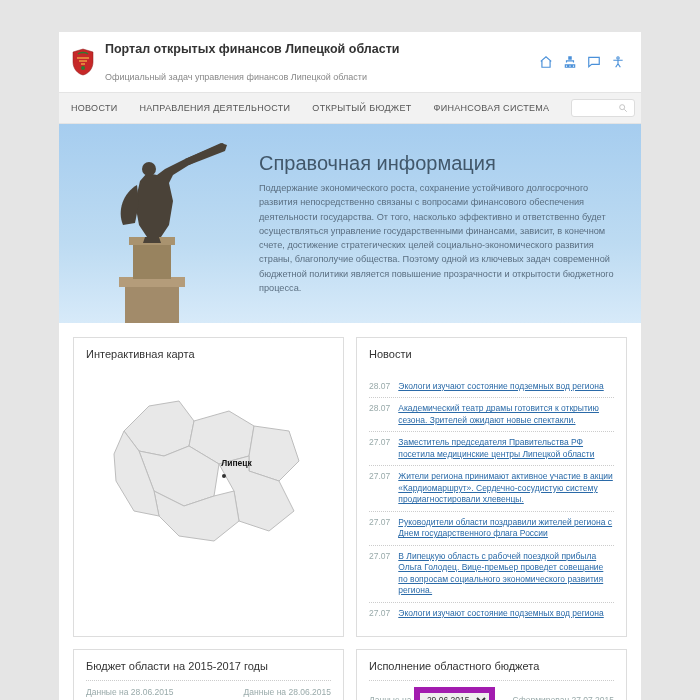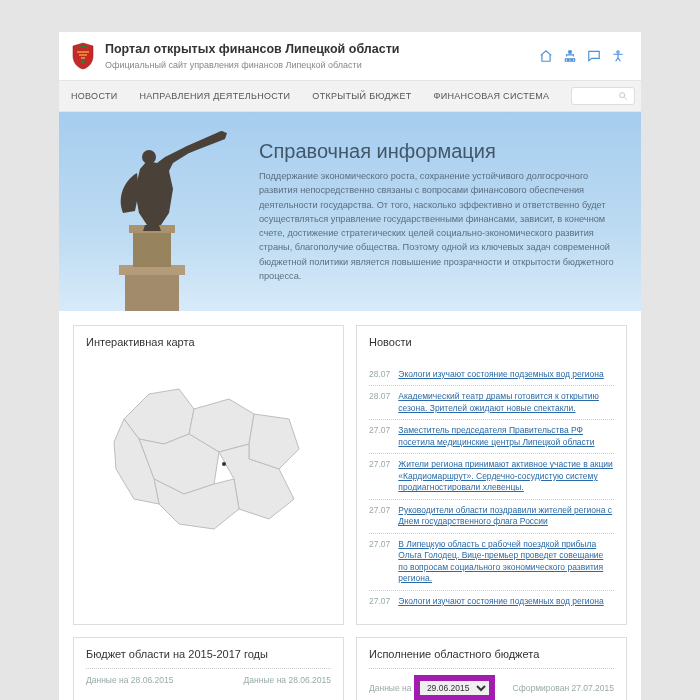--- a/index.html
+++ b/index.html
@@ -23,21 +23,21 @@
     align-items: center;
     padding: 10px 16px 10px 12px;
     background: #fff;
   }
   .logo {
     width: 24px; height: 28px;
     margin-right: 10px;
     flex: none;
   }
   .titles { flex: 1; }
-  .site-title { font-size: 12.5px; font-weight: bold; color: #333; margin-bottom: 4px;}
+  .site-title { font-size: 12.5px; font-weight: bold; color: #333; margin-bottom: 16px;}
   .site-sub { font-size: 9px; color: #888;}
   .header-icons { display: flex; gap: 10px; }
   .hicon { width: 14px; height: 14px; color: #4a90d9; cursor: pointer;}
   
   .nav {
     background: #f2f2f2;
     display: flex;
     align-items: center;
     padding: 0 12px;
     height: 32px;
@@ -171,21 +171,21 @@
 
   <div class="header">
     <svg class="logo" viewBox="0 0 24 28">
       <path d="M12 1 L22 4 V14 C22 21 17 26 12 27 C7 26 2 21 2 14 V4 Z" fill="#c62828" stroke="#8a1b1b" stroke-width="0.5"></path>
       <path d="M6 10 L18 10 M8 13 L16 13 M10 16 L14 16" stroke="#ffd54f" stroke-width="1.2"></path>
       <path d="M7 6 C9 4 15 4 17 6" stroke="#2e7d32" stroke-width="1.3" fill="none"></path>
       <circle cx="12" cy="20" r="2" fill="#2e7d32"></circle>
     </svg>
     <div class="titles">
       <div class="site-title">Портал открытых финансов Липецкой области</div>
-      <div class="site-sub">Официальный сайт управления финансов Липецкой области</div>
+      <div class="site-sub">Официальный задач управления финансов Липецкой области</div>
     </div>
     <div class="header-icons">
       <svg class="hicon" viewBox="0 0 24 24">
           <path fill="none" stroke="currentColor" stroke-width="2" d="M3 11 L12 3 L21 11 M5 10 V21 H19 V10"></path>
         </svg>
       <svg class="hicon" viewBox="0 0 24 24">
           <path fill="none" stroke="currentColor" stroke-width="2" d="M12 3v5M6 13v-3h12v3M4 21v-4h4v4zM10 21v-4h4v4zM16 21v-4h4v4zM10 3h4v4h-4z"></path>
         </svg>
       <svg class="hicon" viewBox="0 0 24 24">
           <path fill="none" stroke="currentColor" stroke-width="2" d="M3 4h18v12H8l-5 4z"></path>
@@ -245,20 +245,21 @@
             <path d="M30 55 L55 30 L85 25 L100 45 L95 70 L70 80 L45 75 Z"></path>
             <path d="M100 45 L135 35 L160 50 L155 80 L125 88 L95 70 Z"></path>
             <path d="M160 50 L195 55 L205 85 L185 105 L155 95 L155 80 Z"></path>
             <path d="M45 75 L70 80 L95 70 L125 88 L120 120 L90 130 L60 115 Z"></path>
             <path d="M155 95 L185 105 L200 135 L175 155 L145 145 L140 115 L125 88 L155 80 Z"></path>
             <path d="M60 115 L90 130 L120 120 L140 115 L145 145 L120 165 L85 160 L65 140 Z"></path>
             <path d="M30 55 L45 75 L60 115 L65 140 L40 135 L22 105 L20 78 Z"></path>
           </g>
           <circle cx="130" cy="100" r="2" fill="#333"></circle>
         </svg>
+        <div class="map-label">Липецк</div>
       </div>
     </div>
 
     <div class="card">
       <h2>Новости</h2>
       <div id="news-list">
           <div class="news-item">
             <span class="news-date">28.07</span>
             <span class="news-title">Экологи изучают состояние подземных вод региона</span>
           </div>

